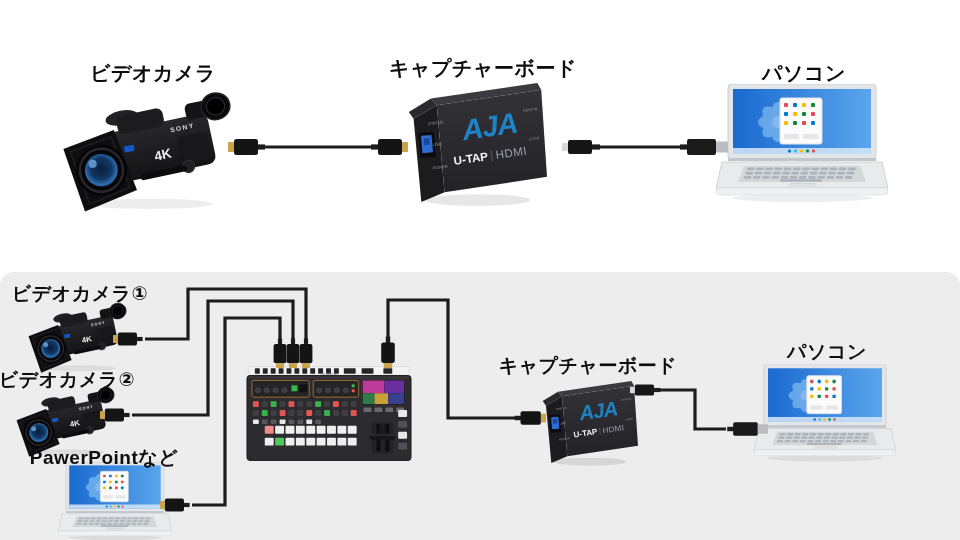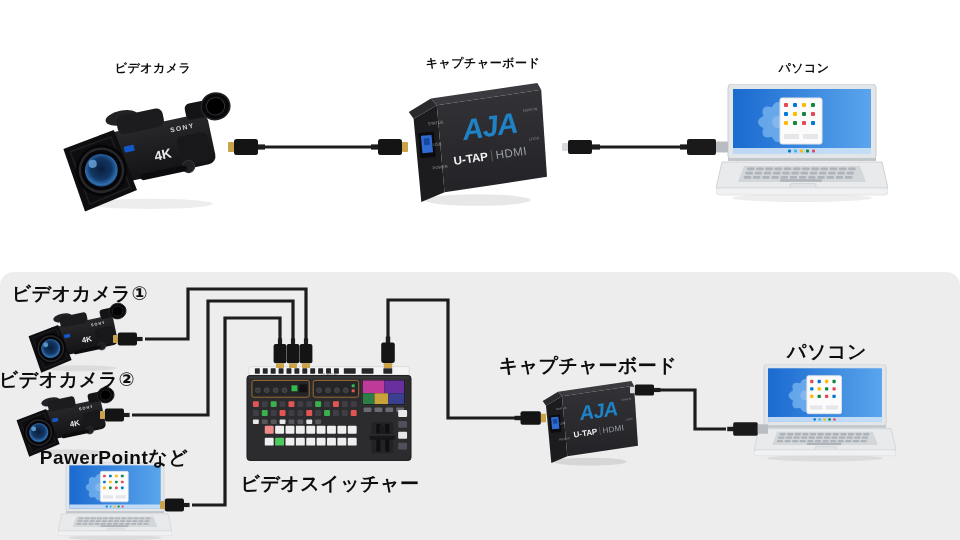--- a/index.html
+++ b/index.html
@@ -2,21 +2,21 @@
 <html><head>
 <meta charset="utf-8">
 <style>
   html,body{margin:0;padding:0;background:#fff;}
   .canvas{position:relative;width:960px;height:540px;background:#ffffff;overflow:hidden;
           font-family:"Liberation Sans","DejaVu Sans",sans-serif;}
   .panel{position:absolute;left:0;top:272px;width:960px;height:268px;background:#ededee;
          border-radius:14px 14px 0 0;}
   .lbl{position:absolute;transform:translateX(-50%);font-weight:bold;color:#0d0d0d;
        white-space:nowrap;letter-spacing:.5px;}
-  .fs14{font-size:12px;} .fs13{font-size:19px;}
+  .fs14{font-size:20px;} .fs13{font-size:19px;}
   .dev{position:absolute;}
   .cables{position:absolute;left:0;top:0;width:960px;height:540px;pointer-events:none;}
   .cables polyline{fill:none;stroke:#1c1c1c;stroke-width:3.2;}
 </style>
 </head>
 <body>
 
 <div class="canvas">
 
   <div class="panel"></div>
@@ -408,17 +408,16 @@
           <rect x="-12" y="-5.5" width="12" height="11" fill="#b9bdc2" rx="1"></rect>
         </g>
       </g>
   </svg>
 
   <div class="lbl fs14" style="left:153px;top:60px">ビデオカメラ</div>
   <div class="lbl fs14" style="left:483px;top:55px">キャプチャーボード</div>
   <div class="lbl fs14" style="left:804px;top:60px">パソコン</div>
   <div class="lbl fs13" style="left:80px;top:281px">ビデオカメラ①</div>
   <div class="lbl fs13" style="left:67px;top:367px">ビデオカメラ②</div>
-  <div class="lbl fs13" style="left:114px;top:445px">PawerPointなど</div>
-  <div class="lbl fs13" style="left:330px;top:471px">ビデオスイッチャー</div>
+  <div class="lbl fs13" style="left:104px;top:445px">PawerPointなど</div>
   <div class="lbl fs13" style="left:588px;top:353px">キャプチャーボード</div>
   <div class="lbl fs13" style="left:827px;top:339px">パソコン</div>
 </div>
 
 </body></html>

